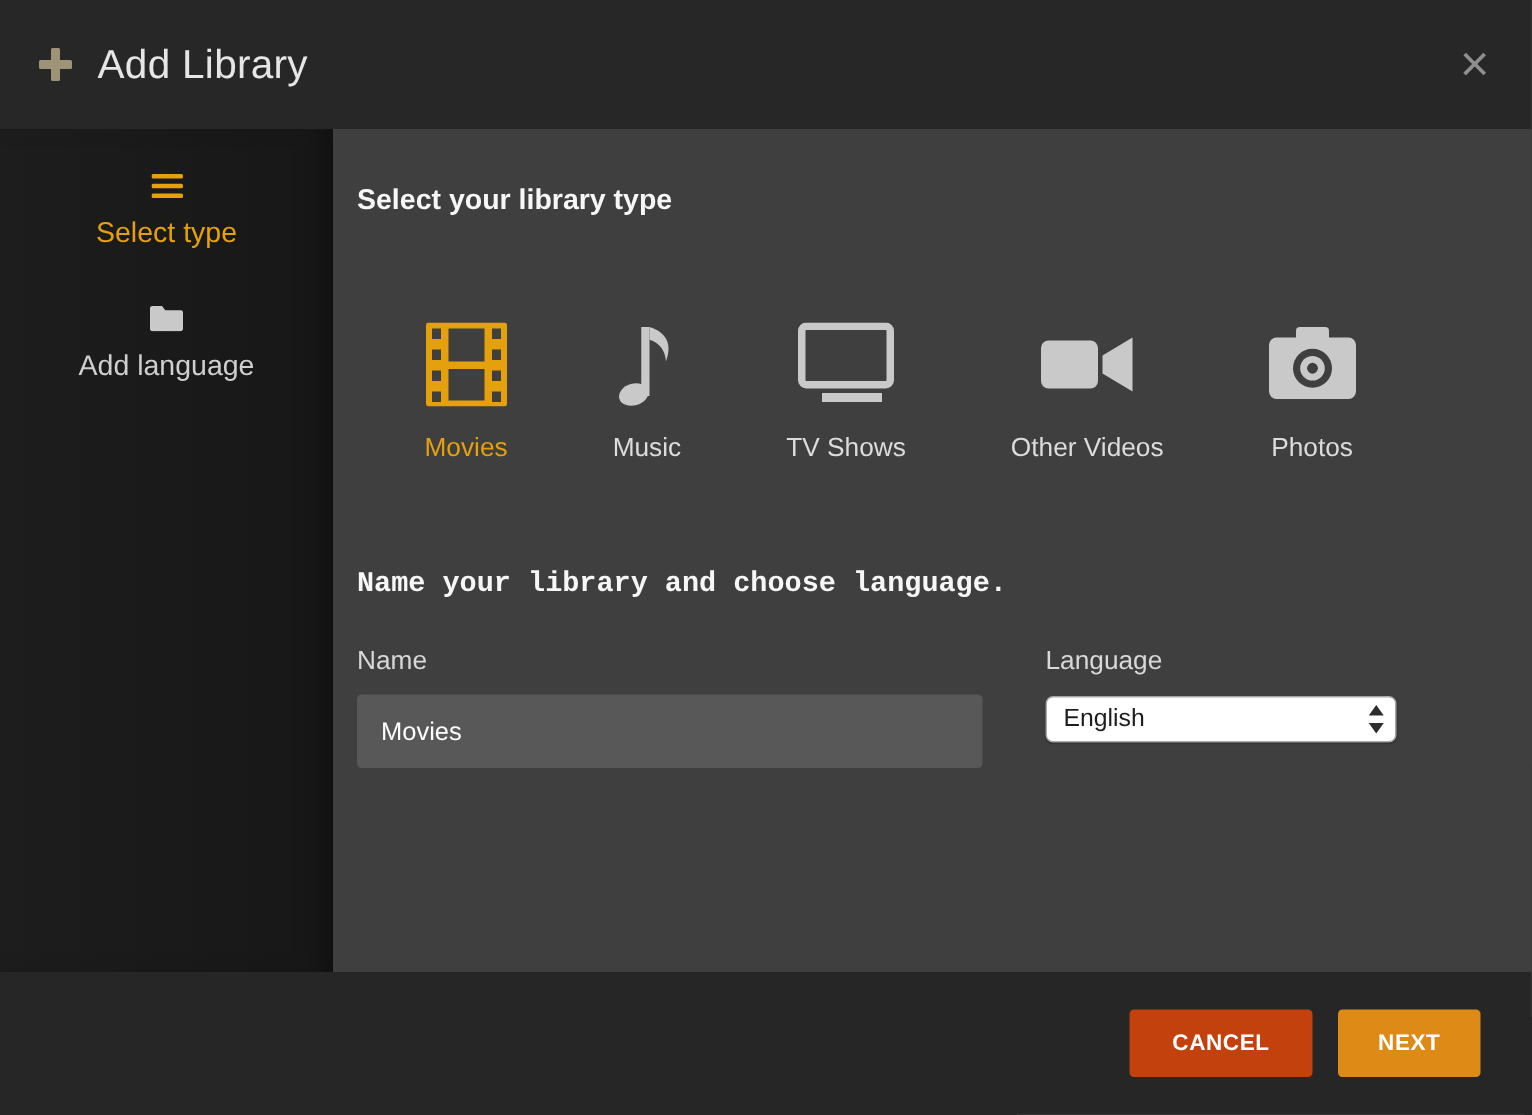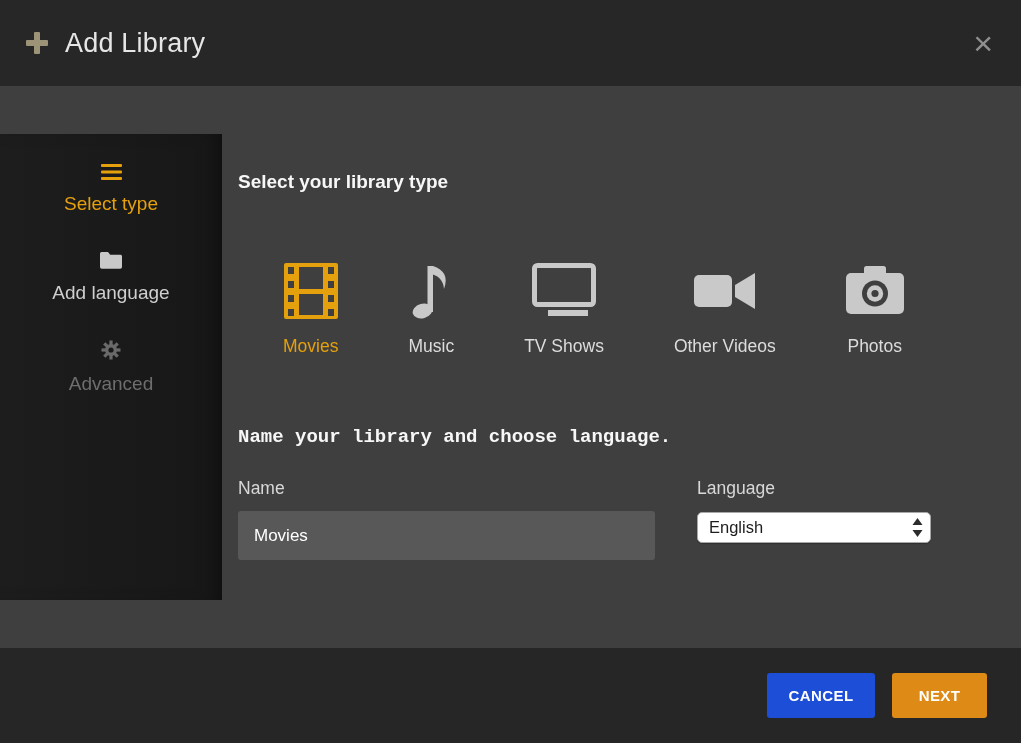--- a/index.html
+++ b/index.html
@@ -2,21 +2,21 @@
 <html><head>
 <meta charset="utf-8">
 <style>
   * { margin:0; padding:0; box-sizing:border-box; }
   html,body { width:1021px; height:743px; }
   body {
     font-family: "Liberation Sans", sans-serif;
     background:#3f3f3f;
     overflow:hidden;
   }
-  .dialog { width:1021px; height:743px; display:flex; flex-direction:column;gap:48px; }
+  .dialog { width:1021px; height:743px; display:flex; flex-direction:column; }
 
   
   .header {
     height:86px; flex:0 0 86px;
     background:#272727;
     display:flex; align-items:center;
     padding:0 26px;
     position:relative;
   }
   .plus-wrap { display:flex; align-items:center; margin-right:17px; }
@@ -90,21 +90,21 @@
     background:#262626;
     display:flex; align-items:center; justify-content:flex-end;
     gap:17px; padding-right:34px;
   }
   .btn {
     border:none; border-radius:3px;
     font-family:"Liberation Sans",sans-serif;
     font-size:15px; font-weight:700; letter-spacing:.4px;
     color:#fff; padding:14px 0; cursor:pointer;
   }
-  .btn-cancel { background:#1d4ed8; width:108px; }
+  .btn-cancel { background:#c2410c; width:122px; }
   .btn-next { background:#dd8b16; width:95px; }
 </style>
 </head>
 <body>
 
 <div class="dialog">
 
   <div class="header">
     <span class="plus-wrap">
       <svg width="22" height="22" viewBox="0 0 22 22">
@@ -131,35 +131,20 @@
         </span>
         <span>Select type</span>
       </div>
       <div class="side-item normal">
         <span class="icon">
           <svg width="22" height="18" viewBox="0 0 22 18">
             <path d="M0 2.5 A1.5 1.5 0 0 1 1.5 1 H8 l2.2 2.8 H20.5 A1.5 1.5 0 0 1 22 5.3 V16 a1.8 1.8 0 0 1 -1.8 1.8 H1.8 A1.8 1.8 0 0 1 0 16 Z" fill="#c9c9c9"></path>
           </svg>
         </span>
         <span>Add language</span>
-      </div>
-      <div class="side-item disabled">
-        <span class="icon">
-          <svg width="20" height="20" viewBox="0 0 20 20">
-            <g fill="#6a6a6a">
-              <rect x="8.4" y="0.5" width="3.2" height="19"></rect>
-              <rect x="8.4" y="0.5" width="3.2" height="19" transform="rotate(45 10 10)"></rect>
-              <rect x="8.4" y="0.5" width="3.2" height="19" transform="rotate(90 10 10)"></rect>
-              <rect x="8.4" y="0.5" width="3.2" height="19" transform="rotate(135 10 10)"></rect>
-              <circle cx="10" cy="10" r="6"></circle>
-            </g>
-            <circle cx="10" cy="10" r="2.6" fill="#191919"></circle>
-          </svg>
-        </span>
-        <span>Advanced</span>
       </div>
     </div>
 
     <div class="content">
       <div class="section-heading">Select your library type</div>
 
       <div class="library-row">
 
         <div class="library-type selected">
           <span class="icon-box">

